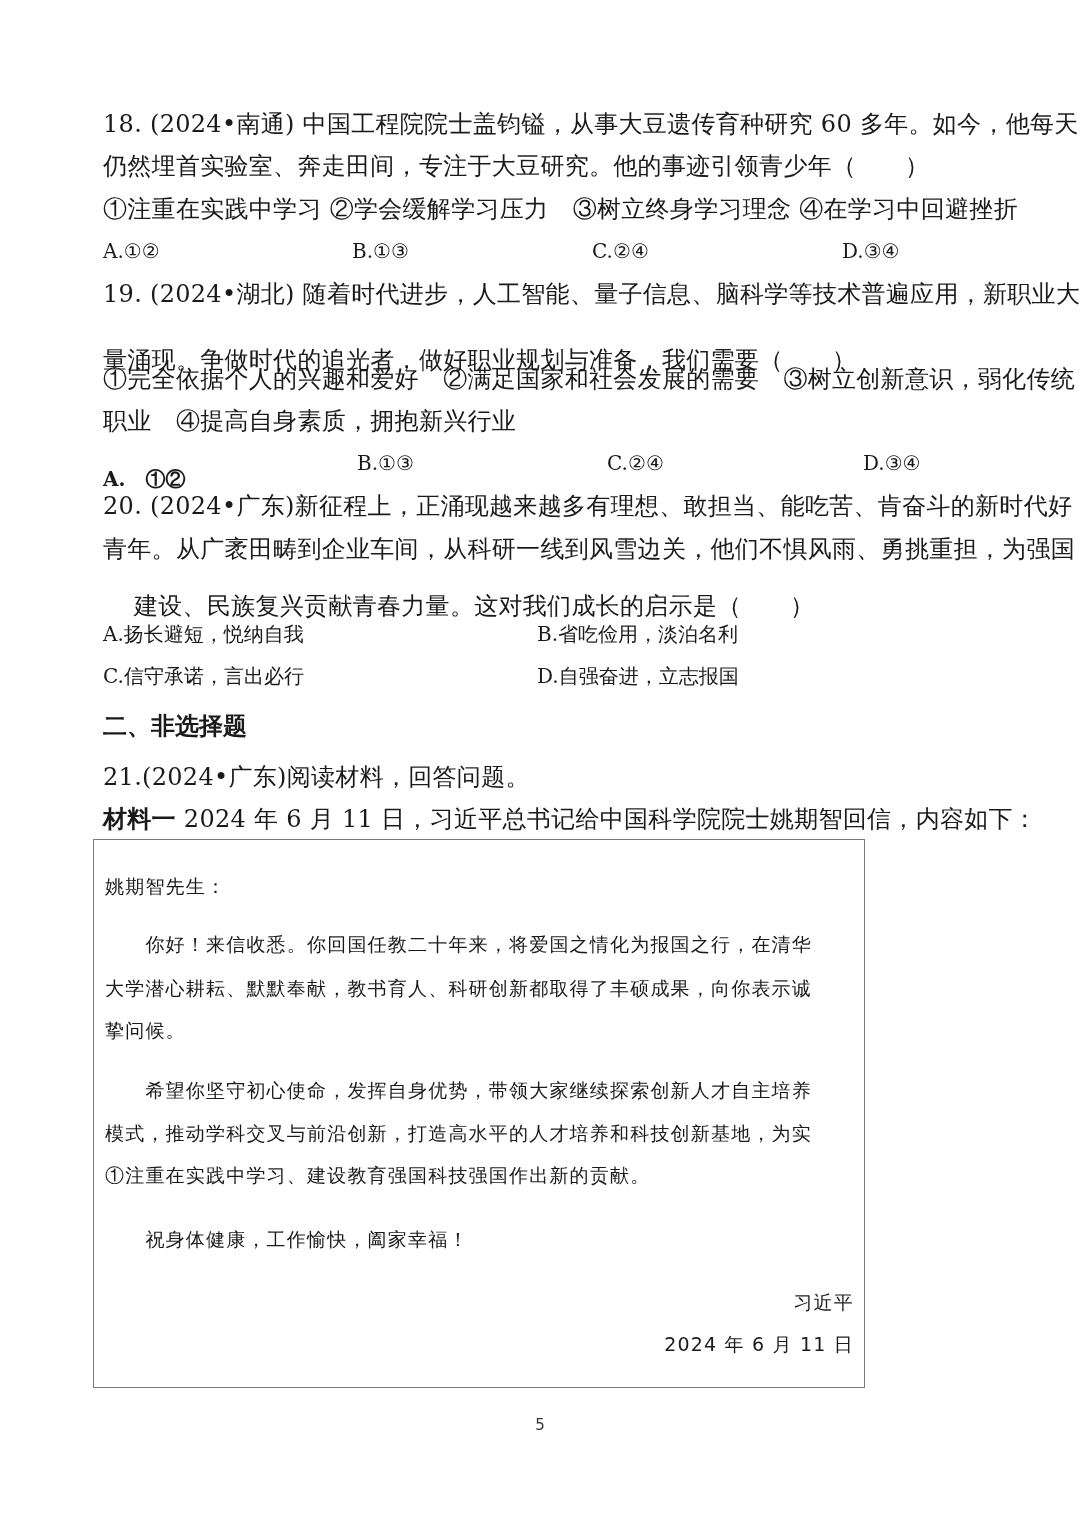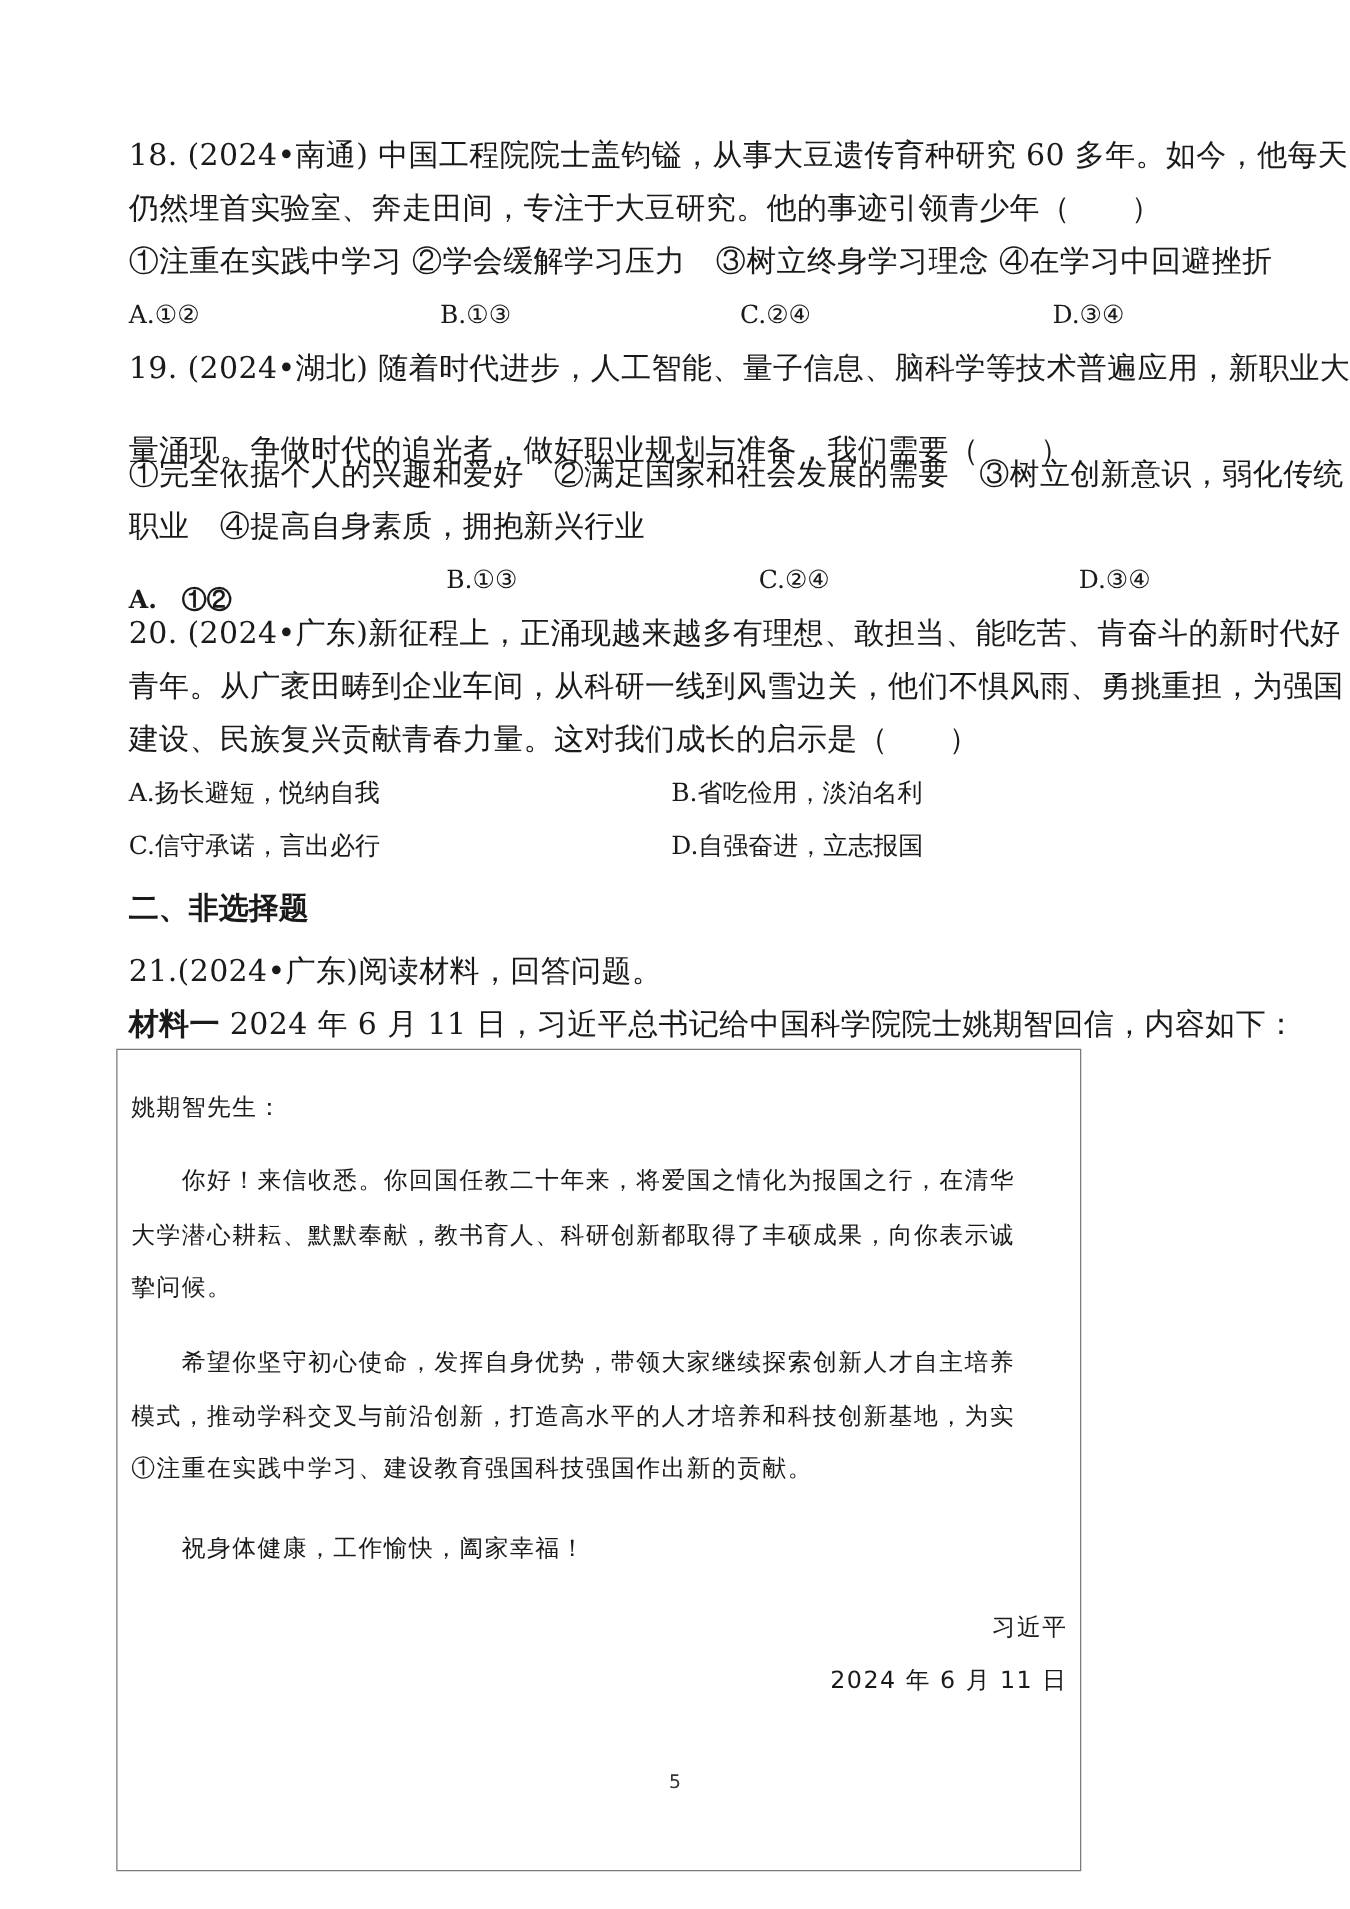--- a/index.html
+++ b/index.html
@@ -12,21 +12,21 @@
       position: absolute; left: 103px; font-size: 24px; line-height: 28px;
       white-space: nowrap; letter-spacing: 0.3px;
     }
     .opt { position: absolute; font-size: 20px; line-height: 28px; white-space: nowrap; }
     .section-title {
       position: absolute; left: 103px; top: 710px; font-size: 24px; font-weight: bold;
       font-family: "DejaVu Sans", "Liberation Sans", sans-serif; line-height: 32px;
     }
     .bold-lead { font-weight: bold; font-family: Liberation Mono, monospace; }
     .letter-box {
-      position: absolute; left: 93px; top: 839px; width: 772px; height: 658px;
+      position: absolute; left: 93px; top: 839px; width: 772px; height: 549px;
       border: 1.5px solid #7a7a7a; box-sizing: border-box;
     }
     .lt { position: absolute; font-size: 19px; line-height: 28px; white-space: nowrap; letter-spacing: 1.2px; }
     .page-num {
       position: absolute; left: 0; width: 1080px; top: 1416px; text-align: center;
       font-size: 15px; font-family: "DejaVu Sans", "Liberation Sans", sans-serif; color: #333;
     }
   </style>
 </head>
 <body>
@@ -43,21 +43,21 @@
 <div class="line" style="top:322px;margin-top:24px;">量涌现。争做时代的追光者，做好职业规划与准备，我们需要（　　）</div>
 <div class="line" style="top:365px;">①完全依据个人的兴趣和爱好　②满足国家和社会发展的需要　③树立创新意识，弱化传统</div>
 <div class="line" style="top:407px;">职业　④提高自身素质，拥抱新兴行业</div>
 <div class="opt" style="left:103px; top:465px;font-weight:bold;">A.　①②</div>
 <div class="opt" style="left:357px; top:449px;">B.①③</div>
 <div class="opt" style="left:607px; top:449px;">C.②④</div>
 <div class="opt" style="left:863px; top:449px;">D.③④</div>
 
 <div class="line" style="top:492px;">20. (2024•广东)新征程上，正涌现越来越多有理想、敢担当、能吃苦、肯奋斗的新时代好</div>
 <div class="line" style="top:535px;">青年。从广袤田畴到企业车间，从科研一线到风雪边关，他们不惧风雨、勇挑重担，为强国</div>
-<div class="line" style="top:577px;">建设、民族复兴贡献青春力量。这对我们成长的启示是（　　）</div>
+<div class="line" style="top:592px;margin-left:31px;">建设、民族复兴贡献青春力量。这对我们成长的启示是（　　）</div>
 <div class="opt" style="left:103px; top:620px;">A.扬长避短，悦纳自我</div>
 <div class="opt" style="left:537px; top:620px;">B.省吃俭用，淡泊名利</div>
 <div class="opt" style="left:103px; top:662px;">C.信守承诺，言出必行</div>
 <div class="opt" style="left:537px; top:662px;">D.自强奋进，立志报国</div>
 
 <div class="section-title">二、非选择题</div>
 
 <div class="line" style="top:763px;">21.(2024•广东)阅读材料，回答问题。</div>
 <div class="line" style="top:805px;">
   <span class="bold-lead">材料一</span><span> 2024 年 6 月 11 日，习近平总书记给中国科学院院士姚期智回信，内容如下：</span>

